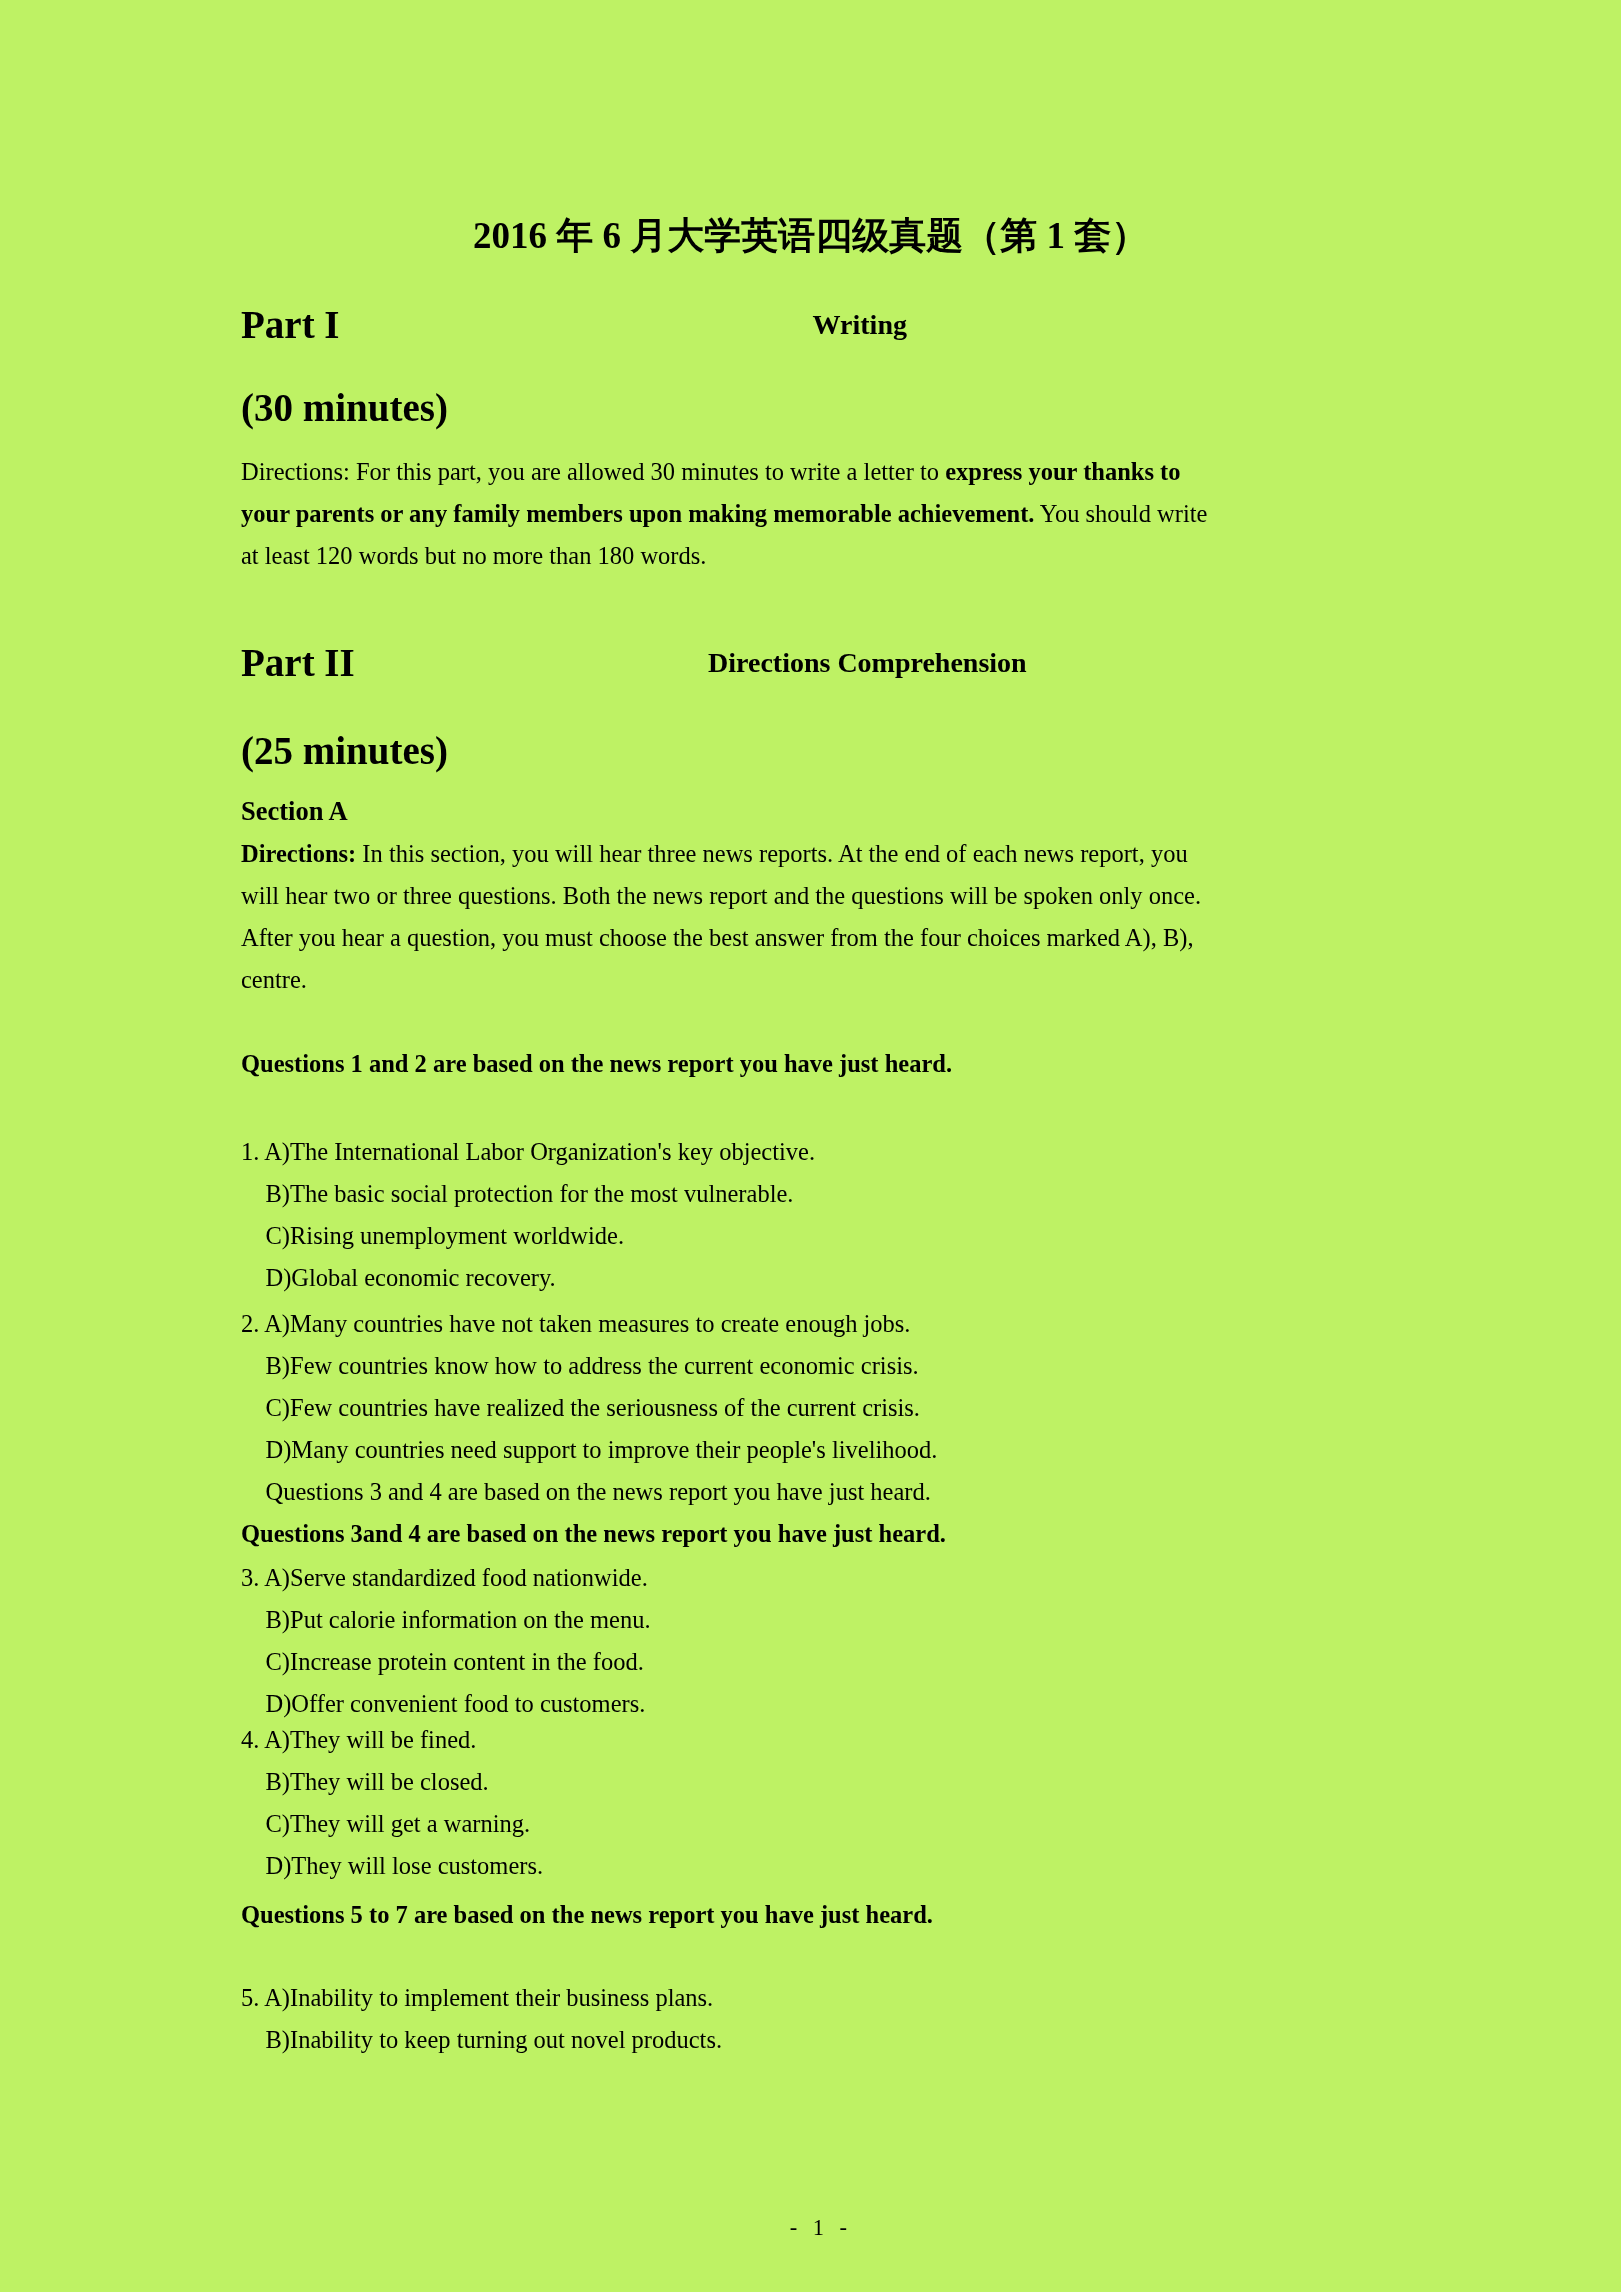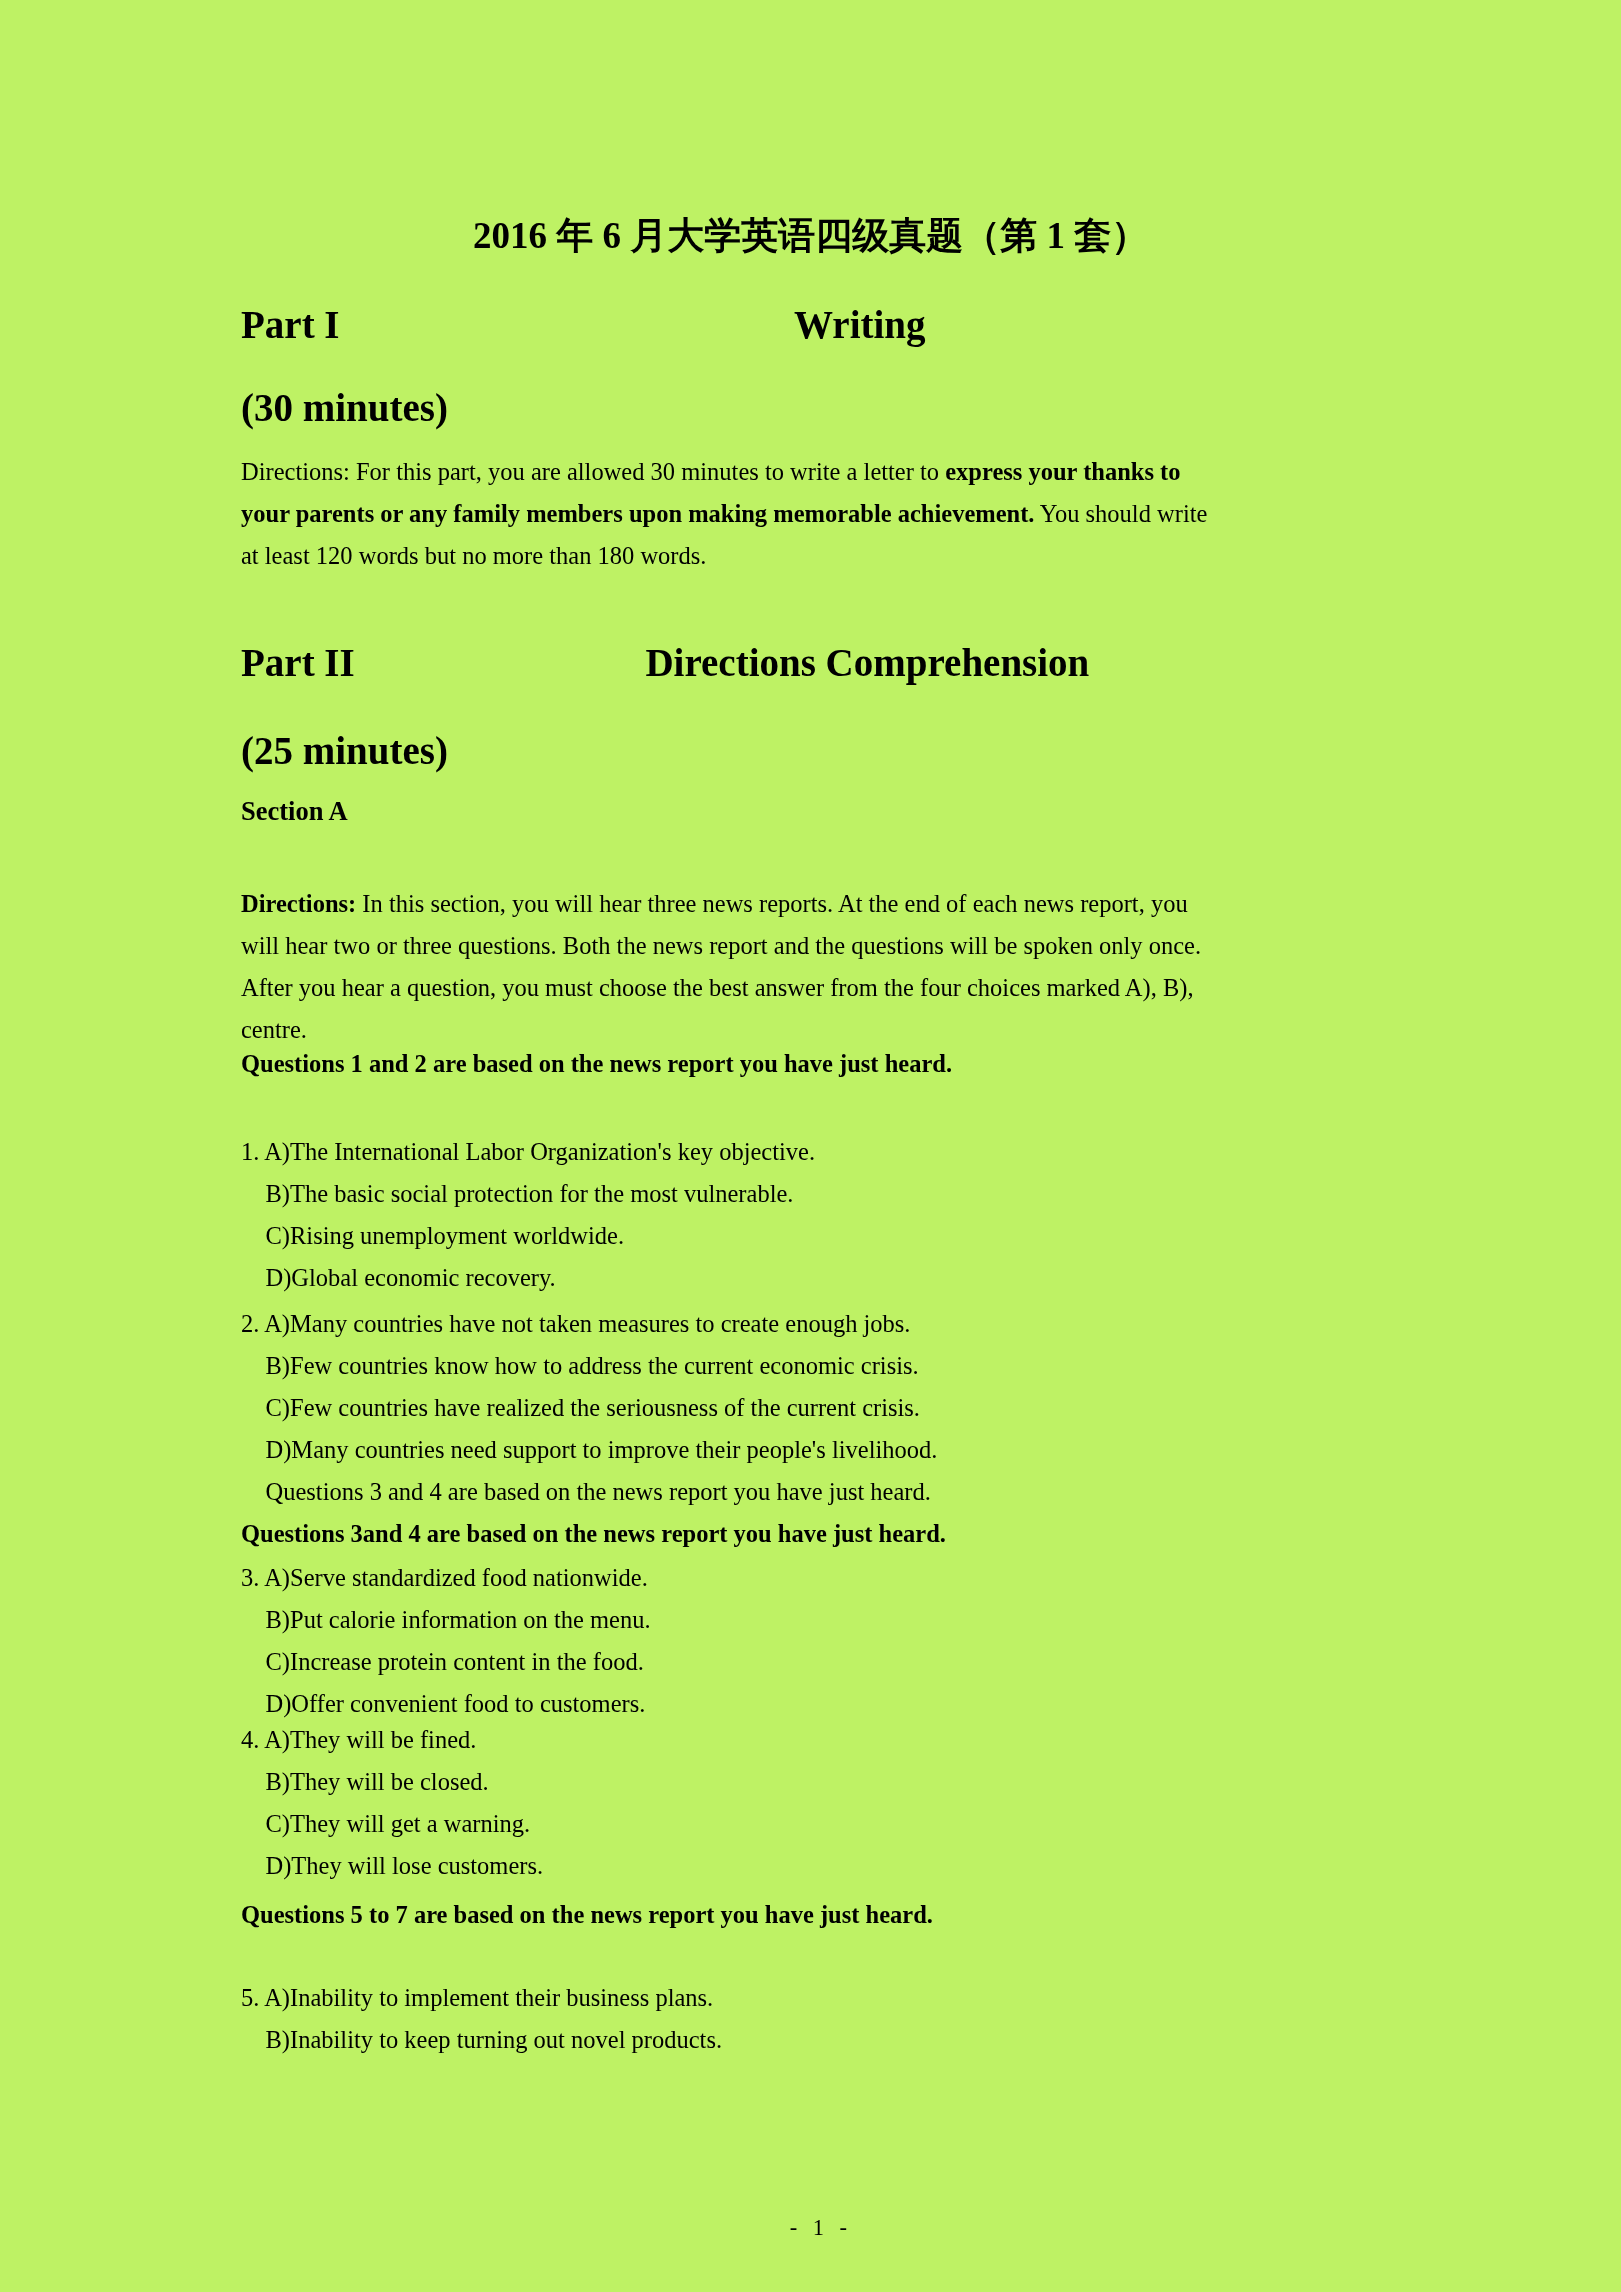--- a/index.html
+++ b/index.html
@@ -13,21 +13,21 @@
   }
   .block { position:absolute; left:241px; width:1139px; }
   .full { left:0; width:1621px; }
   .title {
     text-align:center;
     font-size:37px; font-weight:bold; line-height:51px;
     white-space:nowrap;
   }
   .part-row { display:flex; align-items:center; }
   .part-label { font-size:39px; font-weight:bold; line-height:51px; white-space:nowrap; }
-  .part-heading { flex:1; text-align:center; font-size:39px; font-weight:bold; line-height:51px; white-space:nowrap; }
+  .part-heading { flex:1; text-align:center; font-size:28px; font-weight:bold; line-height:51px; white-space:nowrap; }
   .duration { font-size:39px; font-weight:bold; line-height:51px; white-space:nowrap; }
   .section-label { font-size:26.5px; font-weight:bold; line-height:42px; white-space:nowrap; }
   .line { font-size:24.5px; line-height:42px; white-space:nowrap; }
   .b { font-weight:bold; }
   .opt { padding-left:24.5px; }
   .footer {
     text-align:center;
     font-size:22.5px; line-height:29px;
     word-spacing:9.8px;
     text-indent:15.7px;
@@ -55,21 +55,21 @@
 
   <div class="block part-row" style="top:637px">
     <span class="part-label">Part II</span>
     <span class="part-heading">Directions Comprehension</span>
   </div>
 
   <div class="block duration" style="top:725px">(25 minutes)</div>
 
   <div class="block section-label" style="top:790px">Section A</div>
 
-  <div class="block" style="top:883px">
+  <div class="block" style="top:833px">
     <div class="line"><span class="b">Directions:</span><span> In this section, you will hear three news reports. At the end of each news report, you</span></div>
     <div class="line">will hear two or three questions. Both the news report and the questions will be spoken only once.</div>
     <div class="line">After you hear a question, you must choose the best answer from the four choices marked A), B),</div>
     <div class="line">centre.</div>
   </div>
 
   <div class="block line b" style="top:1043px">Questions 1 and 2 are based on the news report you have just heard.</div>
 
   <div class="block" style="top:1131px">
     <div class="line">1. A)The International Labor Organization's key objective.</div>

